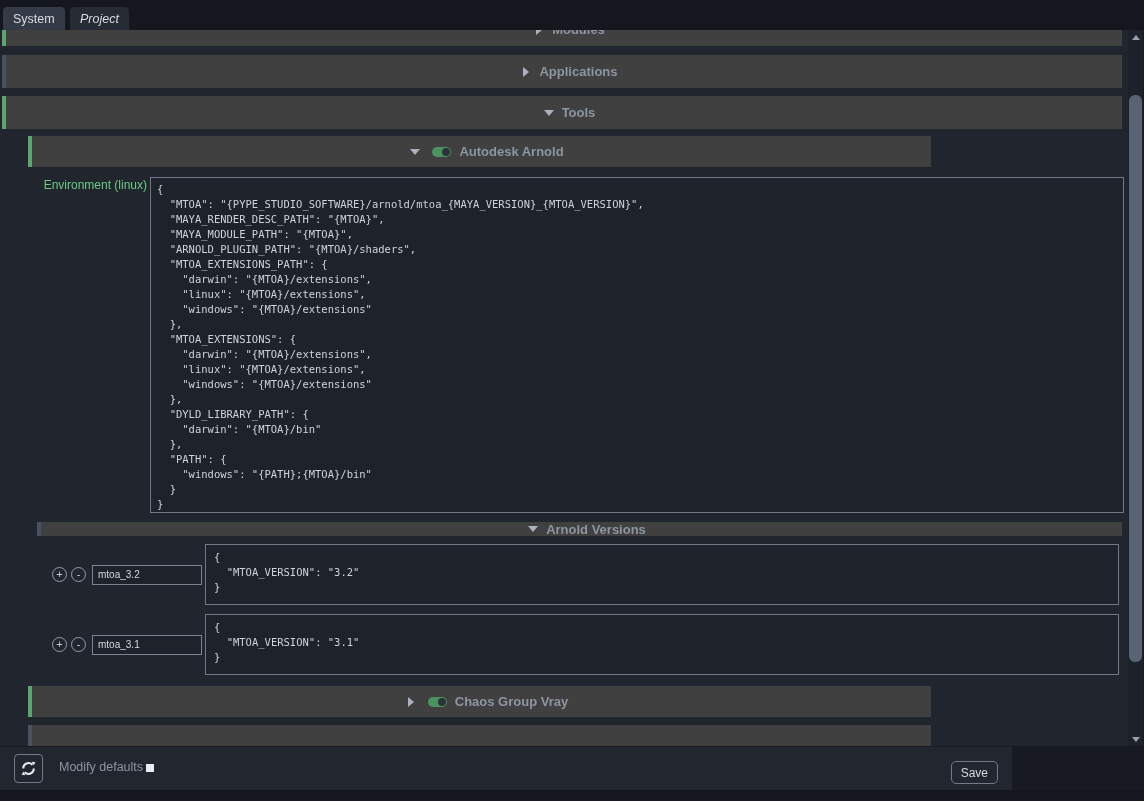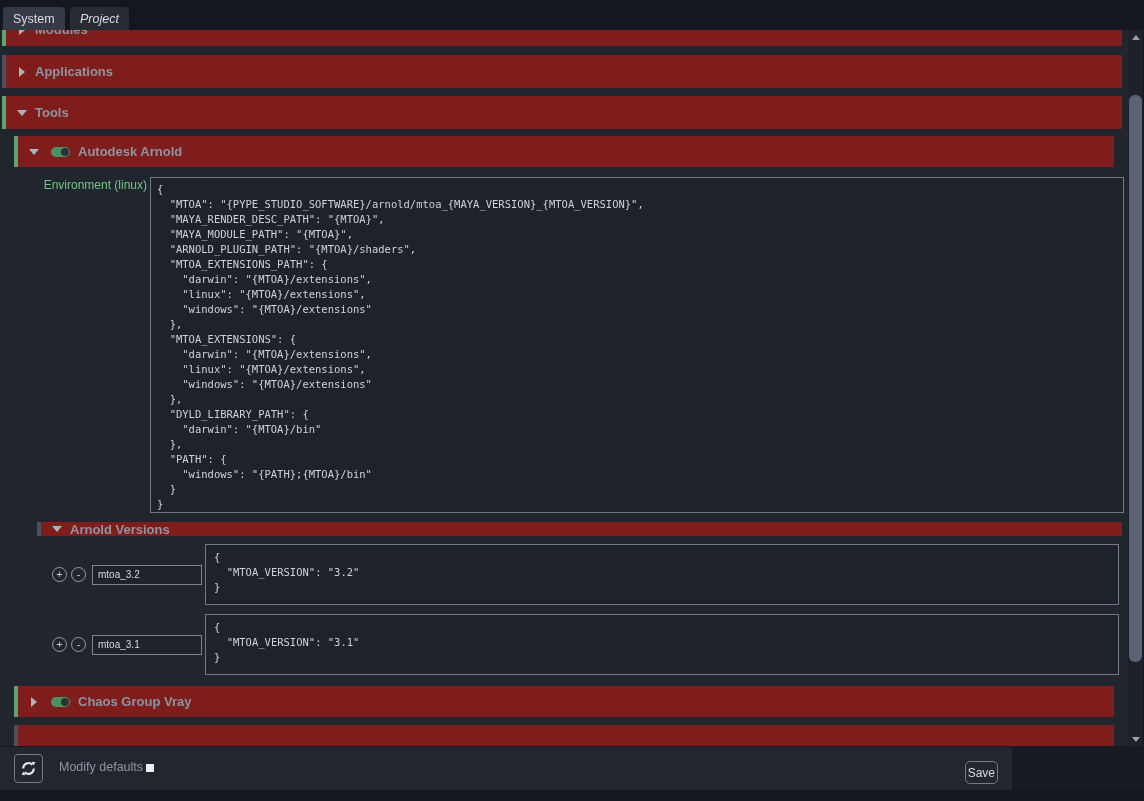--- a/index.html
+++ b/index.html
@@ -10,31 +10,31 @@
   
   .tabbar{position:absolute;left:0;top:0;width:1144px;height:30px;background:#14171d;}
   .tab{position:absolute;top:7px;height:23px;padding:8px 10px;display:inline-flex;align-items:center;
        border-radius:4px 4px 0 0;font-size:12.5px;color:#d8dbe0;cursor:default;}
   .tab.active{background:#343a46;}
   .tab.inactive{background:#262b34;}
 
   
   .viewport{position:absolute;left:0;top:30px;width:1128px;height:716px;background:#21252e;overflow:hidden;}
 
-  .sec-header{position:relative;height:33px;background:#7f1d1d;display:flex;align-items:center;
-              margin-left:2px;width:1120px;}
+  .sec-header{position:relative;height:33px;background:#404040;display:flex;align-items:center;
+              margin-left:2px;width:1120px;justify-content:center;}
   .sec-header .bar{position:absolute;left:0;top:0;bottom:0;width:4px;}
   .bar.green{background:#5fa371;}
   .bar.gray{background:#4a5261;}
   .sec-title{font-size:13px;font-weight:bold;color:#8d95a1;}
   .arrow-box{width:22px;display:flex;justify-content:center;margin-left:9px;margin-right:2px;}
   .tri-down{width:0;height:0;border-left:5px solid transparent;border-right:5px solid transparent;border-top:6px solid #aab2bd;}
   .tri-right{width:0;height:0;border-top:5px solid transparent;border-bottom:5px solid transparent;border-left:6px solid #aab2bd;}
 
-  .sub-header{height:31px;margin-left:14px;width:1100px;}
+  .sub-header{height:31px;margin-left:28px;width:903px;}
   .sub3-header{height:14px;margin-left:37px;width:1085px;}
 
   .toggle{width:19px;height:10px;border-radius:5px;background:#4c9160;position:relative;margin:0 8px 0 4px;flex:0 0 auto;}
   .toggle::after{content:"";position:absolute;right:1px;top:1px;width:8px;height:8px;border-radius:50%;background:#2c323c;}
 
   .mono{font-family:"DejaVu Sans Mono", monospace;font-size:10.5px;line-height:15px;color:#ced3da;white-space:pre;}
   .jsonbox{background:#1e222b;border:1px solid #707988;overflow:hidden;}
 
   
   .env-row{display:flex;align-items:flex-start;margin-left:2px;margin-top:10px;}
@@ -50,21 +50,21 @@
              font-size:10px;padding:0 5px;margin-left:2px;font-family:"Liberation Sans",sans-serif;flex:0 0 auto;}
   .ver-box{width:914px;height:61px;padding:5px 8px;margin-left:3px;}
 
   
   .footer{position:absolute;left:0;top:747px;width:1012px;height:43px;background:#22262f;}
   .refresh-btn{position:absolute;left:14px;top:7px;width:29px;height:29px;border:1px solid #737b8a;
                border-radius:4px;background:transparent;display:flex;align-items:center;justify-content:center;padding:0;}
   .modify-label{position:absolute;left:59px;top:13px;font-size:12.5px;color:#8d95a1;}
   .modify-square{position:absolute;left:146px;top:17px;width:8px;height:8px;background:#e9ecf0;}
   .save-btn{position:absolute;right:14px;top:14px;height:23px;border:1px solid #737b8a;border-radius:5px;
-            background:transparent;color:#d6dade;font-size:12px;padding:0 2px;font-family:"Liberation Sans",sans-serif;}
+            background:transparent;color:#d6dade;font-size:12px;padding:0 9px;font-family:"Liberation Sans",sans-serif;}
   .bottomstrip{position:absolute;left:0;top:790px;width:1144px;height:11px;background:#14171d;}
 
   
   .scrollbar{position:absolute;left:1128px;top:30px;width:15px;height:716px;background:#1d2129;}
   .sb-btn{position:absolute;left:0;width:15px;height:14px;display:flex;align-items:center;justify-content:center;}
   .sb-up{top:0;} .sb-down{bottom:0;}
   .sb-tri-up{width:0;height:0;border-left:4px solid transparent;border-right:4px solid transparent;border-bottom:5px solid #98a0ac;}
   .sb-tri-down{width:0;height:0;border-left:4px solid transparent;border-right:4px solid transparent;border-top:5px solid #98a0ac;}
   .sb-thumb{position:absolute;left:1px;top:65px;width:13px;height:567px;background:#596374;border-radius:6px;}
 

